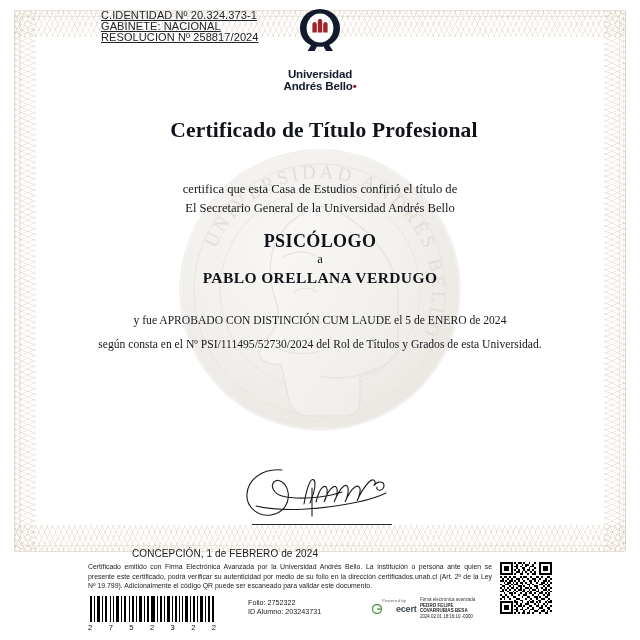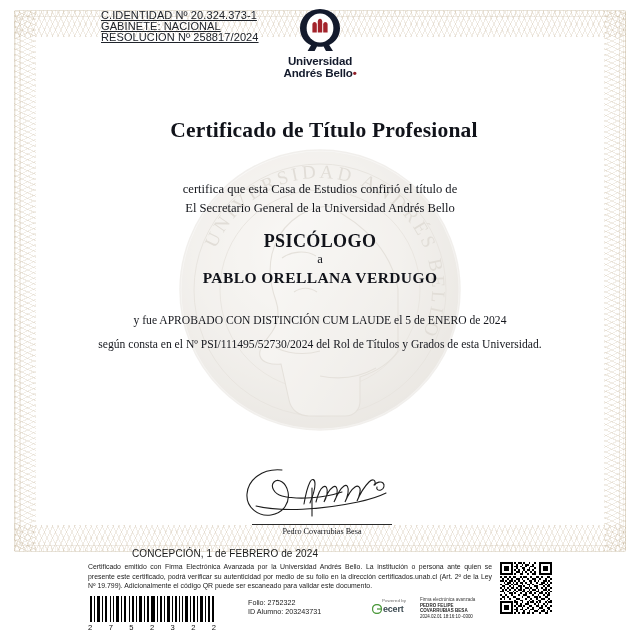--- a/index.html
+++ b/index.html
@@ -115,21 +115,21 @@
   .logo-wrap {
     position: absolute;
     left: 0; right: 0;
     top: 8px;
     display: flex;
     flex-direction: column;
     align-items: center;
   }
   .logo-mark { width: 46px; height: 44px; display: block; }
   .logo-text {
-    margin-top: 3px;
+    margin-top: 16px;
     font-size: 11.6px;
     font-weight: bold;
     line-height: 12.2px;
     color: #131a2c;
     text-align: center;
     letter-spacing: -0.2px;
   }
   .logo-text .dot { color: #8f1d27; }
 
   
@@ -295,21 +295,21 @@
   .powered-by {
     font-size: 4.4px;
     color: #6d6d6d;
     line-height: 5px;
     text-align: center;
     letter-spacing: 0.1px;
   }
   .ecert-logo {
     display: flex;
     align-items: center;
-    gap: 1px;
+    gap: 14px;
     margin-top: 0.5px;
   }
   .ecert-mark { width: 10px; height: 10px; flex: none; }
   .ecert-name {
     font-size: 9px;
     font-weight: bold;
     color: #3c4a52;
     letter-spacing: -0.2px;
   }
   .fea-block {
@@ -410,21 +410,20 @@
       <g fill="none" stroke="#1d1d1d" stroke-width="1.1" stroke-linecap="round">
         <path d="M44 8 C24 6 10 18 9 32 C8 45 20 55 33 53 C46 51 52 40 50 30 C48 20 40 16 36 20 C32 24 36 32 44 34 C60 38 86 36 104 30"></path>
         <path d="M66 42 C68 30 70 24 72 20 C74 16 77 17 77 22 C77 28 74 36 72 41"></path>
         <path d="M78 40 C80 32 82 27 85 25 C88 23 90 26 89 32 C88 37 86 40 86 40 C88 34 92 27 95 25 C98 23 100 26 99 32 C98 37 96 40 96 40 C99 33 103 26 106 24 C109 22 111 25 110 31 C109 36 107 40 107 40 C110 33 114 27 117 25 C120 23 123 25 122 30 C121 35 119 39 119 39 C122 32 127 24 131 20 C135 16 138 18 137 23"></path>
         <path d="M136 23 C139 20 143 19 145 21 C147 23 146 27 143 28 C140 29 138 27 139 25"></path>
         <path d="M18 44 C44 50 82 48 120 40 C134 37 142 34 148 31"></path>
         <path d="M74 26 L74 54"></path>
       </g>
     </svg>
     <div class="signature-rule"></div>
-    <div class="sig-name">Pedro Covarrubias Besa</div>
   </div>
 
   <div class="place-date">CONCEPCIÓN, 1 de FEBRERO de 2024</div>
   <div class="disclaimer">Certificado emitido con Firma Electrónica Avanzada por la Universidad Andrés Bello. La institución o persona ante quien se presente este certificado, podrá verificar su autenticidad por medio de su folio en la dirección certificados.unab.cl (Art. 2º de la Ley Nº 19.799). Adicionalmente el código QR puede ser escaneado para validar este documento.</div>
 
   <div class="qr">
     <svg viewBox="0 0 29 29" width="52" height="52" shape-rendering="crispEdges" aria-hidden="true">
       <rect width="29" height="29" fill="#ffffff"></rect>
       <g fill="#000000">
         <path d="M0 0h7v7h-7z M1 1h5v5h-5z" fill-rule="evenodd"></path>

